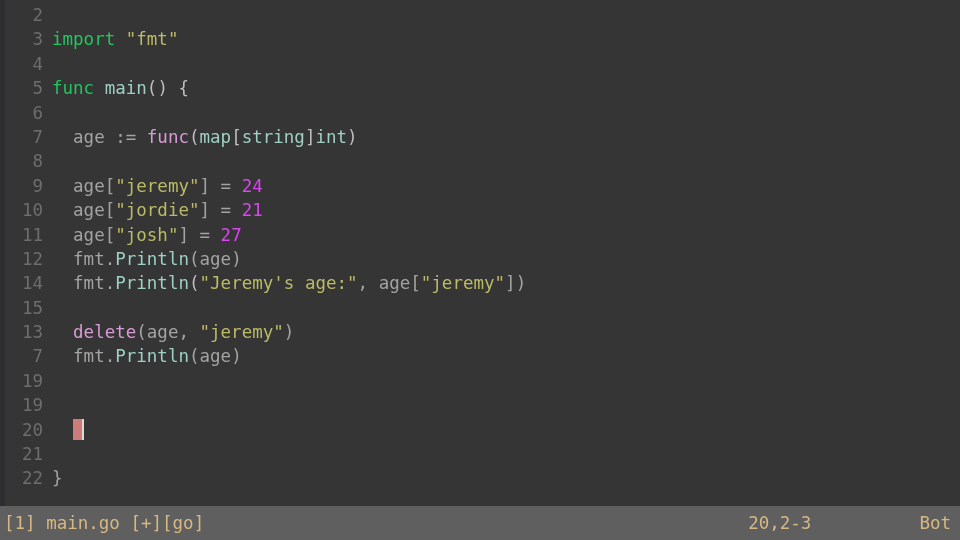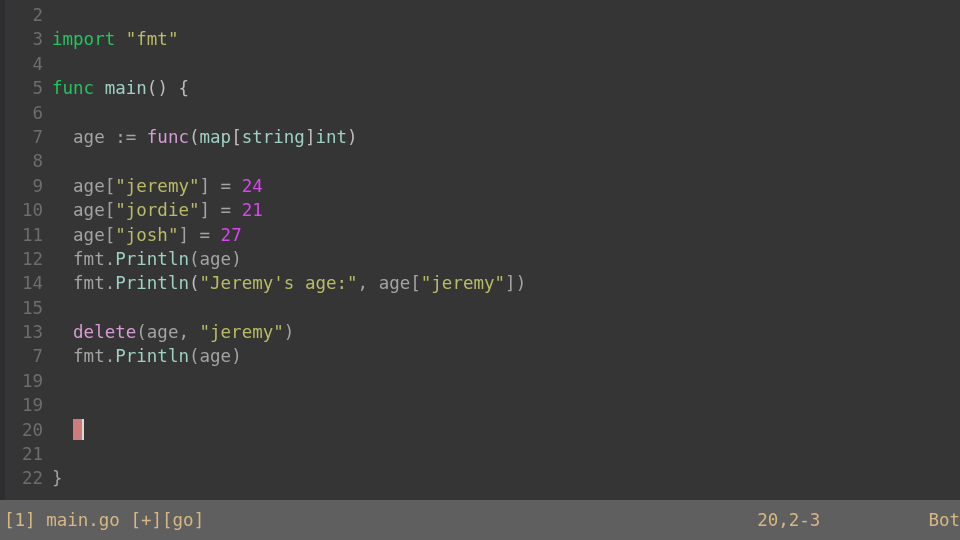--- a/index.html
+++ b/index.html
@@ -90,34 +90,34 @@
     border-right: 2px solid #d9d9d9;
     box-sizing: border-box;
   }
 
   
   .statusline {
     position: absolute;
     left: 0;
     bottom: 0;
     width: 960px;
-    height: 40px;
+    height: 34px;
     line-height: 26px;
     background: #5f5f5f;
     color: #d7b882;
     font-size: 17.5px;
     white-space: pre;
     display: flex;
     align-items: center;
     box-sizing: border-box;
   }
   .status-left   { padding-left: 4px; flex: 0 0 auto; }
   .status-spacer { flex: 1 1 auto; }
   .status-pos    { flex: 0 0 auto; padding-right: 108px; }
-  .status-scroll { flex: 0 0 auto; }
+  .status-scroll { flex: 0 0 auto; padding-right: 9px; }
 </style>
 </head>
 <body>
 
 <div id="editor">
 
   <div class="left-edge"></div>
 
   <div class="buffer" id="buffer">
       <div class="line"><span class="gutter">2</span><span class="code"></span></div>

